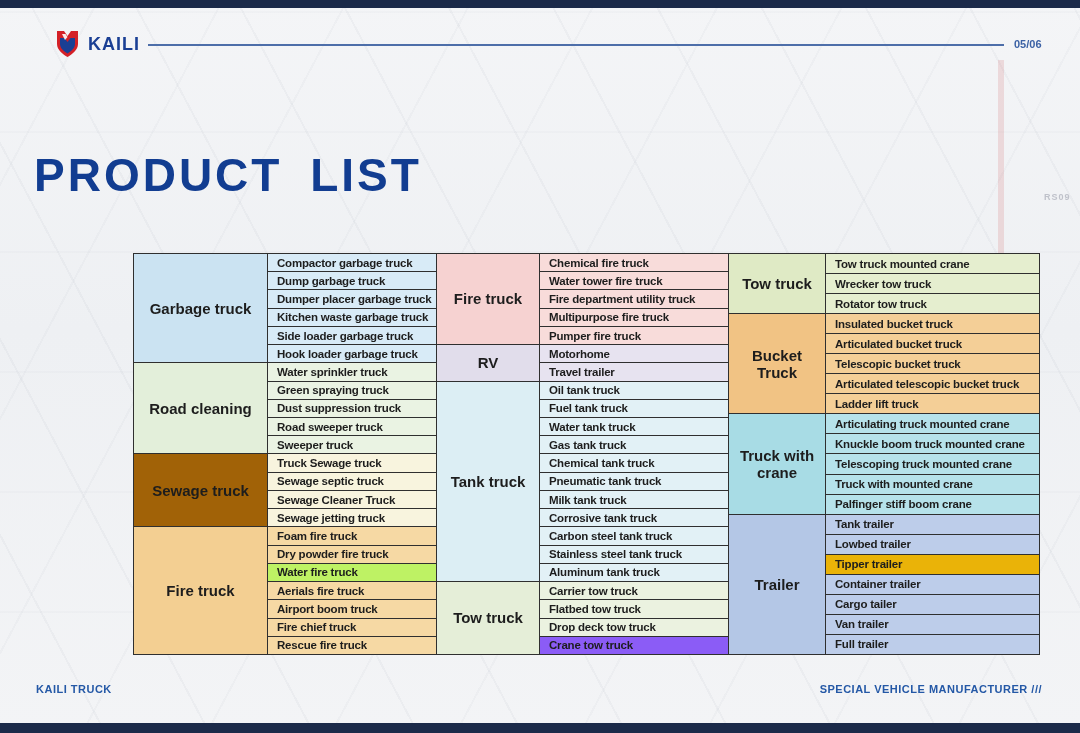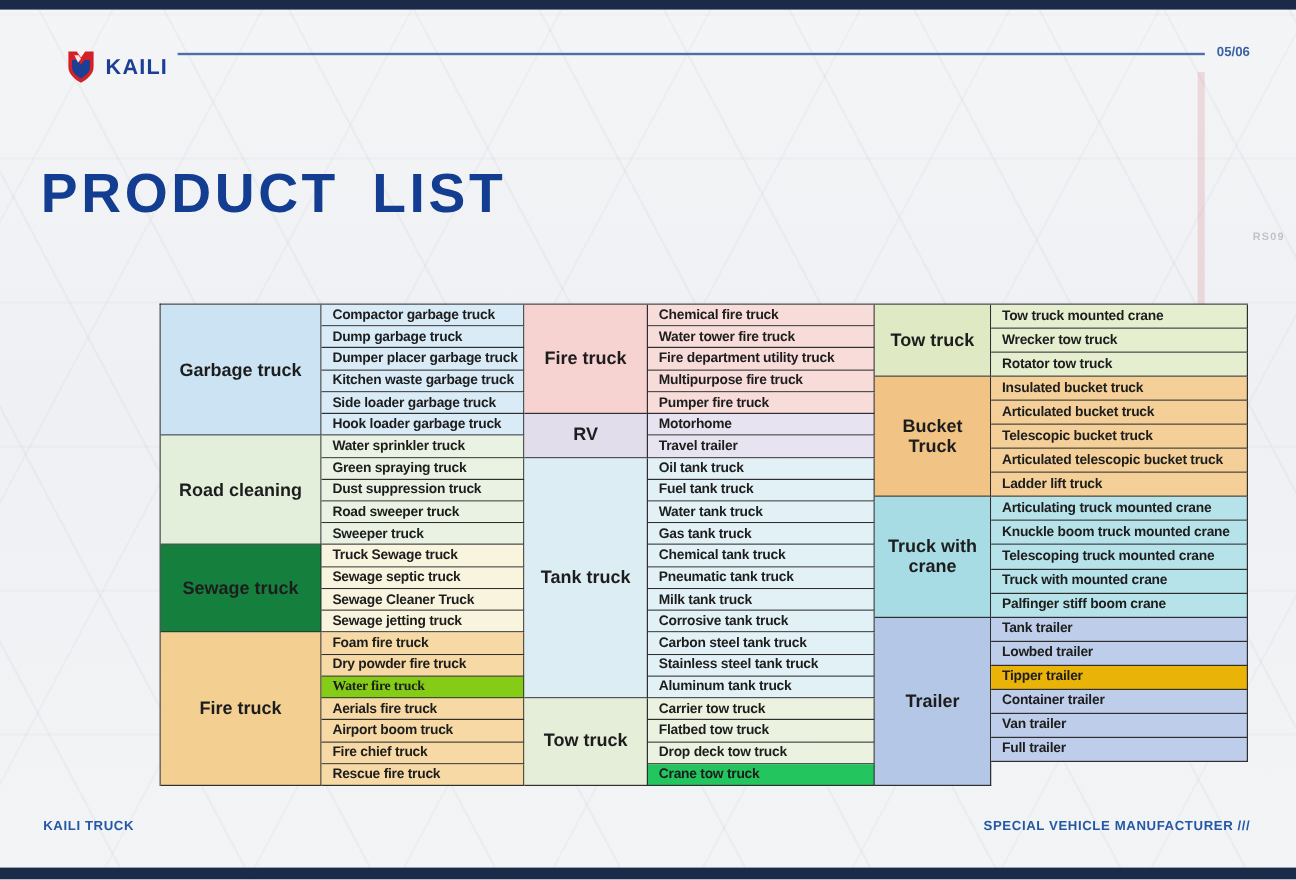--- a/index.html
+++ b/index.html
@@ -24,28 +24,28 @@
     background:rgba(200,60,60,.14);
   }
   .bg-faint-label{
     position:absolute;left:1044px;top:192px;
     font-size:9px;color:rgba(130,135,150,.45);font-weight:bold;letter-spacing:1px;
   }
   .top-bar{position:absolute;top:0;left:0;width:100%;height:8px;background:#1b2a49;}
   .bottom-bar{position:absolute;bottom:0;left:0;width:100%;height:10px;background:#1b2a49;}
 
   
-  .logo-wrap{position:absolute;left:55px;top:42px;display:flex;align-items:center;gap:8px;}
+  .logo-wrap{position:absolute;left:55px;top:30px;display:flex;align-items:center;gap:8px;}
   .logo-text{font-size:18px;font-weight:bold;color:#1a3f94;letter-spacing:1px;}
   .header-line{position:absolute;left:148px;top:44px;width:856px;height:2px;background:#4d6ea9;}
   .page-number{position:absolute;left:1014px;top:38px;font-size:11px;font-weight:bold;color:#3c62a5;}
 
   
   .page-title{
-    position:absolute;left:34px;top:134px;
+    position:absolute;left:34px;top:148px;
     font-size:46px;font-weight:800;color:#123d91;
     letter-spacing:3px;word-spacing:12px;
   }
 
   
   .product-table{
     position:absolute;left:133px;top:253px;width:906px;height:401px;
     display:flex;
     border-top:1px solid #2f2f2f;border-left:1px solid #2f2f2f;
     box-sizing:content-box;
@@ -109,29 +109,29 @@
         <div class="item-cell" style="grid-column: 2; background: rgb(216, 235, 247);">Dumper placer garbage truck</div>
         <div class="item-cell" style="grid-column: 2; background: rgb(216, 235, 247);">Kitchen waste garbage truck</div>
         <div class="item-cell" style="grid-column: 2; background: rgb(216, 235, 247);">Side loader garbage truck</div>
         <div class="item-cell" style="grid-column: 2; background: rgb(216, 235, 247);">Hook loader garbage truck</div>
         <div class="cat-cell" style="grid-area: span 5 / 1; background: rgb(227, 239, 218);">Road cleaning</div>
         <div class="item-cell" style="grid-column: 2; background: rgb(234, 243, 227);">Water sprinkler truck</div>
         <div class="item-cell" style="grid-column: 2; background: rgb(234, 243, 227);">Green spraying truck</div>
         <div class="item-cell" style="grid-column: 2; background: rgb(234, 243, 227);">Dust suppression truck</div>
         <div class="item-cell" style="grid-column: 2; background: rgb(234, 243, 227);">Road sweeper truck</div>
         <div class="item-cell" style="grid-column: 2; background: rgb(234, 243, 227);">Sweeper truck</div>
-        <div class="cat-cell" style="grid-area: span 4 / 1; background: #15803d;">Sewage truck</div>
+        <div class="cat-cell" style="grid-area: span 4 / 1; background: #a16207;">Sewage truck</div>
         <div class="item-cell" style="grid-column: 2; background: rgb(248, 244, 222);">Truck Sewage truck</div>
         <div class="item-cell" style="grid-column: 2; background: rgb(248, 244, 222);">Sewage septic truck</div>
         <div class="item-cell" style="grid-column: 2; background: rgb(248, 244, 222);">Sewage Cleaner Truck</div>
         <div class="item-cell" style="grid-column: 2; background: rgb(248, 244, 222);">Sewage jetting truck</div>
         <div class="cat-cell" style="grid-area: span 7 / 1; background: rgb(243, 207, 146);">Fire truck</div>
         <div class="item-cell" style="grid-column: 2; background: rgb(246, 217, 164);">Foam fire truck</div>
         <div class="item-cell" style="grid-column: 2; background: rgb(246, 217, 164);">Dry powder fire truck</div>
-        <div class="item-cell" style="grid-column: 2; background: #84cc16; font-family: Liberation Serif, serif;">Water fire truck</div>
+        <div class="item-cell" style="grid-column: 2; background: #bef264;">Water fire truck</div>
         <div class="item-cell" style="grid-column: 2; background: rgb(246, 217, 164);">Aerials fire truck</div>
         <div class="item-cell" style="grid-column: 2; background: rgb(246, 217, 164);">Airport boom truck</div>
         <div class="item-cell" style="grid-column: 2; background: rgb(246, 217, 164);">Fire chief truck</div>
         <div class="item-cell" style="grid-column: 2; background: rgb(246, 217, 164);">Rescue fire truck</div>
       </div>
       <div class="tgroup g2" style="grid-template-rows: repeat(22, 1fr);">
         <div class="cat-cell" style="grid-area: span 5 / 1; background: rgb(246, 210, 209);">Fire truck</div>
         <div class="item-cell" style="grid-column: 2; background: rgb(248, 220, 218);">Chemical fire truck</div>
         <div class="item-cell" style="grid-column: 2; background: rgb(248, 220, 218);">Water tower fire truck</div>
         <div class="item-cell" style="grid-column: 2; background: rgb(248, 220, 218);">Fire department utility truck</div>
@@ -149,21 +149,21 @@
         <div class="item-cell" style="grid-column: 2; background: rgb(226, 241, 246);">Pneumatic tank truck</div>
         <div class="item-cell" style="grid-column: 2; background: rgb(226, 241, 246);">Milk tank truck</div>
         <div class="item-cell" style="grid-column: 2; background: rgb(226, 241, 246);">Corrosive tank truck</div>
         <div class="item-cell" style="grid-column: 2; background: rgb(226, 241, 246);">Carbon steel tank truck</div>
         <div class="item-cell" style="grid-column: 2; background: rgb(226, 241, 246);">Stainless steel tank truck</div>
         <div class="item-cell" style="grid-column: 2; background: rgb(226, 241, 246);">Aluminum tank truck</div>
         <div class="cat-cell" style="grid-area: span 4 / 1; background: rgb(229, 238, 216);">Tow truck</div>
         <div class="item-cell" style="grid-column: 2; background: rgb(235, 242, 224);">Carrier tow truck</div>
         <div class="item-cell" style="grid-column: 2; background: rgb(235, 242, 224);">Flatbed tow truck</div>
         <div class="item-cell" style="grid-column: 2; background: rgb(235, 242, 224);">Drop deck tow truck</div>
-        <div class="item-cell" style="grid-column: 2; background: #22c55e; text-align: right;">Crane tow truck</div>
+        <div class="item-cell" style="grid-column: 2; background: #8b5cf6; text-align: right;">Crane tow truck</div>
       </div>
       <div class="tgroup g3" style="grid-template-rows: repeat(20, 1fr);">
         <div class="cat-cell" style="grid-area: span 3 / 1; background: rgb(223, 234, 197);">Tow truck</div>
         <div class="item-cell" style="grid-column: 2; background: rgb(229, 238, 207);">Tow truck mounted crane</div>
         <div class="item-cell" style="grid-column: 2; background: rgb(229, 238, 207);">Wrecker tow truck</div>
         <div class="item-cell" style="grid-column: 2; background: rgb(229, 238, 207);">Rotator tow truck</div>
         <div class="cat-cell" style="grid-area: span 5 / 1; background: rgb(241, 195, 132);">Bucket Truck</div>
         <div class="item-cell" style="grid-column: 2; background: rgb(244, 207, 151);">Insulated bucket truck</div>
         <div class="item-cell" style="grid-column: 2; background: rgb(244, 207, 151);">Articulated bucket truck</div>
         <div class="item-cell" style="grid-column: 2; background: rgb(244, 207, 151);">Telescopic bucket truck</div>
@@ -173,20 +173,21 @@
         <div class="item-cell" style="grid-column: 2; background: rgb(182, 226, 234);">Articulating truck mounted crane</div>
         <div class="item-cell" style="grid-column: 2; background: rgb(182, 226, 234);">Knuckle boom truck mounted crane</div>
         <div class="item-cell" style="grid-column: 2; background: rgb(182, 226, 234);">Telescoping truck mounted crane</div>
         <div class="item-cell" style="grid-column: 2; background: rgb(182, 226, 234);">Truck with mounted crane</div>
         <div class="item-cell" style="grid-column: 2; background: rgb(182, 226, 234);">Palfinger stiff boom crane</div>
         <div class="cat-cell" style="grid-area: span 7 / 1; background: rgb(180, 199, 230);">Trailer</div>
         <div class="item-cell" style="grid-column: 2; background: rgb(189, 205, 234);">Tank trailer</div>
         <div class="item-cell" style="grid-column: 2; background: rgb(189, 205, 234);">Lowbed trailer</div>
         <div class="item-cell" style="grid-column: 2; background: #eab308;">Tipper trailer</div>
         <div class="item-cell" style="grid-column: 2; background: rgb(189, 205, 234);">Container trailer</div>
+        <div class="item-cell" style="grid-column: 2; background: rgb(189, 205, 234);">Cargo tailer</div>
         <div class="item-cell" style="grid-column: 2; background: rgb(189, 205, 234);">Van trailer</div>
         <div class="item-cell" style="grid-column: 2; background: rgb(189, 205, 234); text-align: right;">Full trailer</div>
       </div>
     </div>
 
   <div class="footer-left">KAILI TRUCK</div>
   <div class="footer-right">SPECIAL VEHICLE MANUFACTURER ///</div>
 
   <div class="bottom-bar"></div>
 </div>

